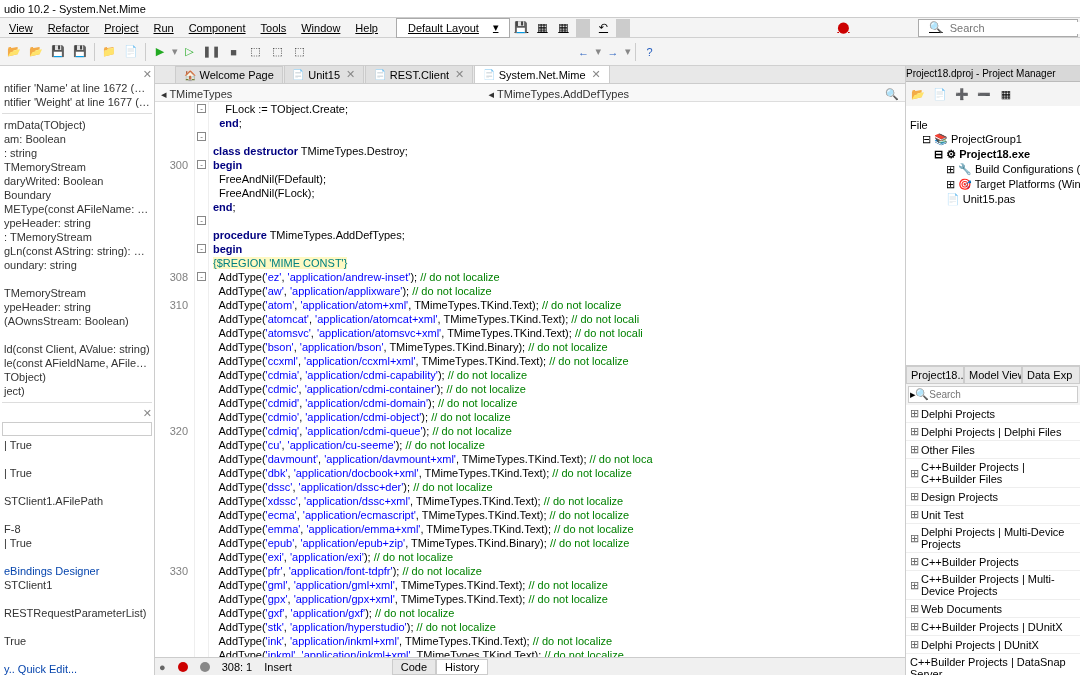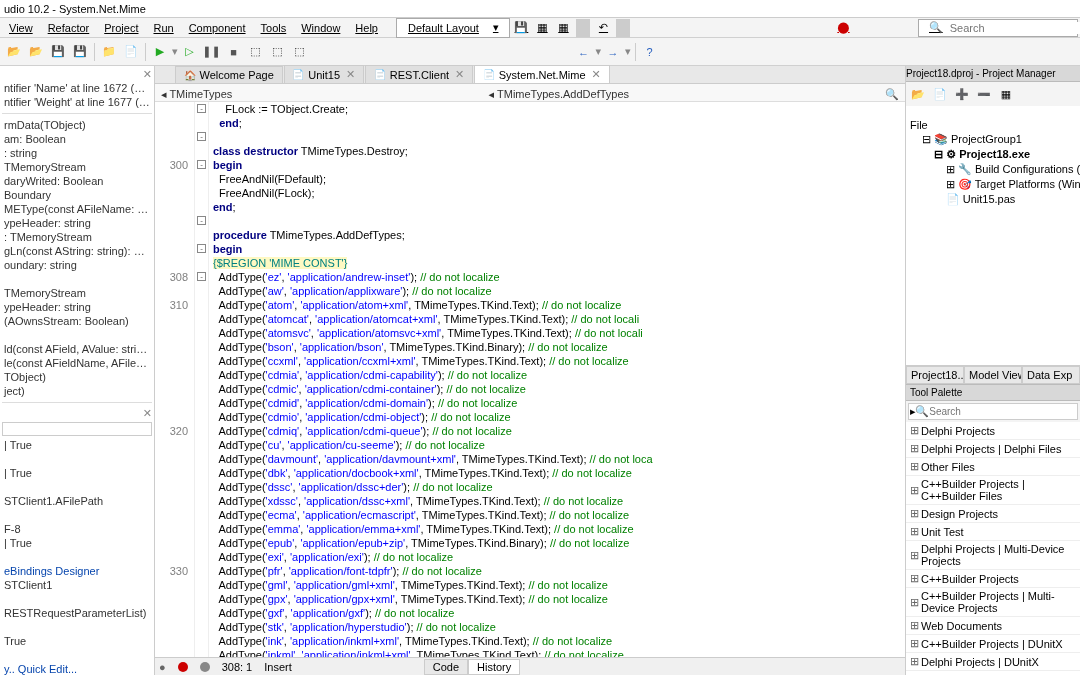--- a/index.html
+++ b/index.html
@@ -29,21 +29,21 @@
 .fold { width:14px; background:#fff; border-right:1px solid #eee; position:relative; }
 .fold .mark { position:absolute; left:2px; width:9px; height:9px; border:1px solid #888; font-size:8px; line-height:7px; text-align:center; color:#555; background:#fff; }
 .code { flex:1; white-space:pre; overflow:hidden; padding-left:4px; }
 .kw { color:#000080; font-weight:bold; }
 .str { color:#0000ff; }
 .cmt { color:#008000; }
 .dir { color:#008080; }
 .statusbar { height:18px; background:#f0f0f0; border-top:1px solid #ccc; display:flex; align-items:center; font-size:10px; padding:0 4px; gap:12px; }
 .statusbar .red { width:10px;height:10px;background:#c00;border-radius:50%; }
 .statusbar .gray { width:10px;height:10px;background:#888;border-radius:50%; }
-.bottom-tabs { display:flex; gap:0; margin-left:120px; }
+.bottom-tabs { display:flex; gap:0; margin-left:88px; }
 .bottom-tabs span { border:1px solid #ccc; padding:1px 8px; background:#fff; cursor:pointer; }
 .bottom-tabs span:first-child { background:#e8e8e8; }
 .right-panel { width:175px; background:#f4f4f4; border-left:1px solid #ccc; display:flex; flex-direction:column; overflow:hidden; }
 .rp-title { background:#d8d8d8; padding:2px 0; font-size:10px; border-bottom:1px solid #bbb; }
 .rp-tree { background:#fff; flex:0 0 auto; padding:2px; font-size:10px; border-bottom:1px solid #ccc; }
 .rp-tree .t { padding:1px 0 1px 12px; white-space:nowrap; }
 .rp-tree .t0 { padding-left:2px;margin-top:10px; }
 .rp-tree .t1 { padding-left:14px; }
 .rp-tree .t2 { padding-left:26px; font-weight:bold; }
 .rp-tree .t3 { padding-left:38px; }
@@ -133,21 +133,21 @@
         <div class="item">METype(const AFileName: string): string</div>
         <div class="item">ypeHeader: string</div>
         <div class="item">: TMemoryStream</div>
         <div class="item">gLn(const AString: string): string</div>
         <div class="item">oundary: string</div>
         <div class="item">&nbsp;</div>
         <div class="item">TMemoryStream</div>
         <div class="item">ypeHeader: string</div>
         <div class="item">(AOwnsStream: Boolean)</div>
         <div class="item">&nbsp;</div>
-        <div class="item">ld(const AField, AValue: string)</div>
+        <div class="item">ld(const Client, AValue: string)</div>
         <div class="item">le(const AFieldName, AFilePath: string)</div>
         <div class="item">TObject)</div>
         <div class="item">ject)</div>
       </div>
     <hr style="margin:4px 0;border:none;border-top:1px solid #ddd;">
     <div style="text-align:right;color:#888;">✕</div>
     <input style="width: 100%; border: 1px solid rgb(204, 204, 204); margin: 2px 0px;">
     <div id="lprops">
         <div class="item ">| True</div>
         <div class="item ">&nbsp;</div>
@@ -309,21 +309,20 @@
       <div class="t t2">⊟ ⚙ <span>Project18.exe</span></div>
       <div class="t t3">⊞ 🔧 <span>Build Configurations (Debug)</span></div>
       <div class="t t3">⊞ 🎯 <span>Target Platforms (Win32)</span></div>
       <div class="t t3">📄 <span>Unit15.pas</span></div>
     </div>
     <div class="rp-tabs">
       <span style="flex:1;">Project18....</span>
       <span style="flex:1;">Model View</span>
       <span style="flex:1;">Data Exp</span>
     </div>
-    <div class="rp-palette-title">Tool Palette</div>
     <div class="rp-search">
       <span>▸</span>
       <span>🔍</span>
       <input placeholder="Search" style="">
     </div>
     <div class="rp-cats" id="palette-cats">
         <div class="cat"><span class="exp">⊞</span>Delphi Projects</div>
         <div class="cat"><span class="exp">⊞</span>Delphi Projects | Delphi Files</div>
         <div class="cat"><span class="exp">⊞</span>Other Files</div>
         <div class="cat"><span class="exp">⊞</span>C++Builder Projects | C++Builder Files</div>

